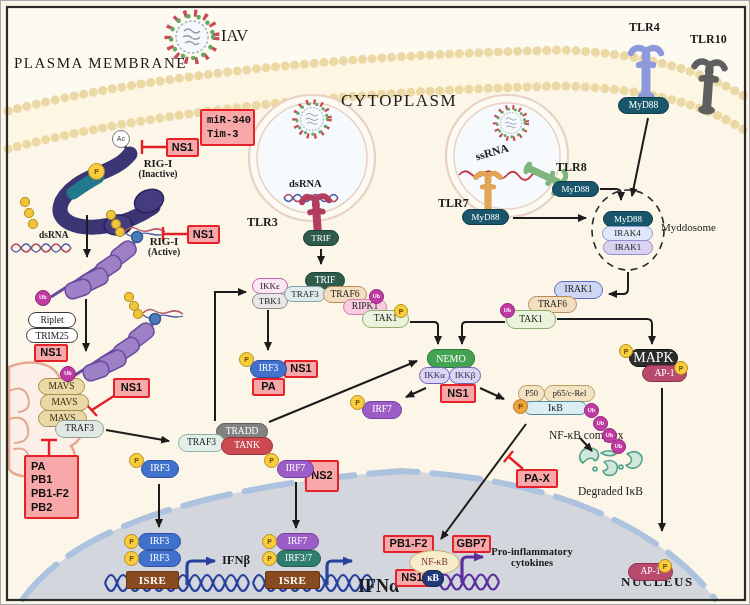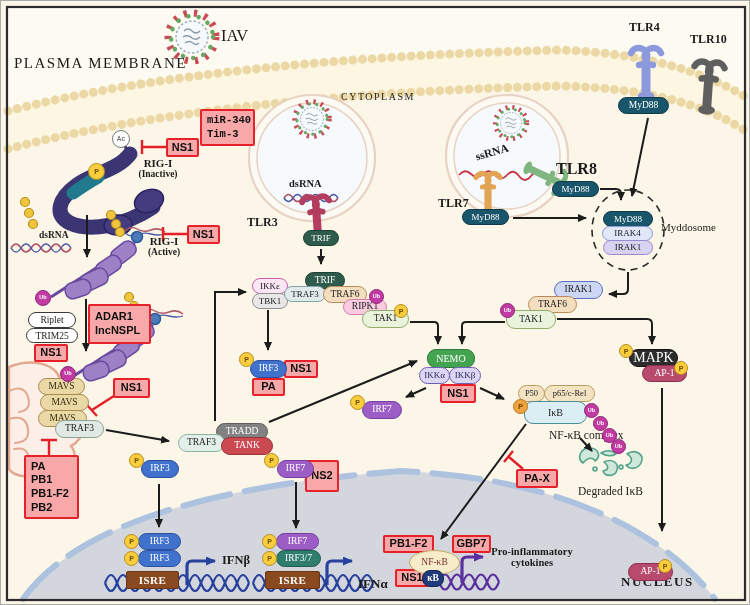--- a/index.html
+++ b/index.html
@@ -188,62 +188,58 @@
     <path d="M186,233 L162,233 M162,226 L162,240"></path>
     <path d="M116,393 L91,409 M85,403 L96,415"></path>
     <path d="M48,454 L48,440 M40,439 L56,439"></path>
     <path d="M522,468 L508,456 M503,461 L512,450"></path>
   </g>
 
   <rect x="6" y="6" width="738" height="593" fill="none" stroke="#2b2b2b" stroke-width="2.2"></rect>
 </svg>
 
 <div class="lbl" style="left:13px;top:55px;font-size:15px;letter-spacing:1.5px;">PLASMA MEMBRANE</div>
-<div class="lbl" style="left:340px;top:91px;font-size:10px;letter-spacing:1.5px;">CYTOPLASM</div>
+<div class="lbl" style="left:340px;top:91px;font-size:17px;letter-spacing:1.5px;">CYTOPLASM</div>
 <div class="lbl" style="left:620px;top:574px;font-size:13px;letter-spacing:1.5px;font-weight:bold;">NUCLEUS</div>
 <div class="lbl" style="left:220px;top:26px;font-size:16.5px;">IAV</div>
 <div class="lbl" style="left:660px;top:221px;font-size:11px;">Myddosome</div>
 <div class="lbl" style="left:548px;top:428px;font-size:11.5px;">NF-κB complex</div>
 <div class="lbl" style="left:577px;top:484px;font-size:11.5px;">Degraded IκB</div>
 
 <div class="lbl b" style="left:38px;top:230px;font-size:9.5px;">dsRNA</div>
 <div class="lbl b" style="left:288px;top:177px;font-size:10.5px;">dsRNA</div>
 <div class="lbl b" style="left:474px;top:145px;font-size:11.5px;transform:rotate(-16deg);">ssRNA</div>
 <div class="lbl b" style="left:246px;top:215px;font-size:12px;">TLR3</div>
 <div class="lbl b" style="left:437px;top:196px;font-size:12px;">TLR7</div>
-<div class="lbl b" style="left:555px;top:160px;font-size:16px;">TLR8</div>
+<div class="lbl b" style="left:555px;top:160px;font-size:12px;">TLR8</div>
 <div class="lbl b" style="left:628px;top:20px;font-size:12px;">TLR4</div>
 <div class="lbl b" style="left:689px;top:32px;font-size:12px;">TLR10</div>
 
 <div class="lbl b twolines" style="left:128px;top:157px;width:58px;font-size:11px;">
   <span>RIG-I</span>
       <span style="font-size:9.5px;">(Inactive)</span>
 </div>
 <div class="lbl b twolines" style="left:134px;top:235px;width:58px;font-size:11px;">
   <span>RIG-I</span>
       <span style="font-size:9.5px;">(Active)</span>
 </div>
 
 <div class="lbl b" style="left:221px;top:553px;font-size:12.5px;">IFNβ</div>
-<div class="lbl b" style="left:357px;top:576px;font-size:13px;">IFNα</div>
+<div class="lbl b" style="left:357px;top:576px;font-size:18px;">IFNα</div>
 <div class="lbl b twolines" style="left:483px;top:545px;width:96px;font-size:10.5px;">
   <span>Pro-inflammatory</span>
       <span>cytokines</span>
 </div>
 
 <div class="rb" style="left:165px;top:137px;width:33px;height:19px;">NS1</div>
 <div class="rb multi" style="left:199px;top:108px;width:55px;height:37px;font-family:Liberation Mono, monospace;">
   <span>miR-340</span>
       <span>Tim-3</span>
 </div>
 <div class="rb" style="left:186px;top:224px;width:33px;height:19px;">NS1</div>
-<div class="rb multi" style="left:87px;top:303px;width:63px;height:40px;font-size:11px;">
-  <span>ADAR1</span>
-      <span>lncNSPL</span>
-</div>
 <div class="rb" style="left:33px;top:343px;width:34px;height:18px;">NS1</div>
 <div class="rb" style="left:112px;top:377px;width:37px;height:20px;">NS1</div>
 <div class="rb multi" style="left:23px;top:454px;width:55px;height:64px;font-size:11px;">
   <span>PA</span>
       <span>PB1</span>
   <span>PB1-F2</span>
       <span>PB2</span>
 </div>
 <div class="rb" style="left:283px;top:359px;width:34px;height:18px;">NS1</div>
 <div class="rb" style="left:251px;top:377px;width:33px;height:18px;">PA</div>
@@ -291,21 +287,21 @@
 <div class="pill" style="left:140px;top:459px;width:38px;height:18px;background:#4071cc;border-color:#2c4fa0;color:#fff;">IRF3</div>
 <div class="pill" style="left:276px;top:459px;width:37px;height:18px;background:#9c5ec6;border-color:#7440a0;color:#fff;">IRF7</div>
 <div class="pill" style="left:361px;top:400px;width:40px;height:18px;background:#9c5ec6;border-color:#7440a0;color:#fff;">IRF7</div>
 
 <div class="pill" style="left:426px;top:348px;width:48px;height:19px;background:#43a351;border-color:#2c7a38;color:#fff;font-size:10px;">NEMO</div>
 <div class="pill" style="left:418px;top:366px;width:31px;height:17px;background:#dcd6f4;border-color:#6f5fb5;color:#2a2a55;font-size:9px;">IKKα</div>
 <div class="pill" style="left:448px;top:366px;width:32px;height:17px;background:#dcd6f4;border-color:#6f5fb5;color:#2a2a55;font-size:9px;">IKKβ</div>
 
 <div class="pill" style="left:517px;top:384px;width:27px;height:17px;background:#f3e3c3;border-color:#bb9c5e;font-size:8.5px;">P50</div>
 <div class="pill" style="left:543px;top:384px;width:51px;height:17px;background:#f3e3c3;border-color:#bb9c5e;font-size:8.5px;">p65/c-Rel</div>
-<div class="pill" style="left:523px;top:400px;width:63px;height:23px;background:#daeef3;border-color:#4f8d9d;font-size:10px;">IκB</div>
+<div class="pill" style="left:523px;top:400px;width:63px;height:14px;background:#daeef3;border-color:#4f8d9d;font-size:10px;">IκB</div>
 
 <div class="pill" style="left:628px;top:348px;width:49px;height:18px;background:#2c2c2c;border-color:#111;color:#fff;font-size:14px;">MAPK</div>
 <div class="pill" style="left:641px;top:364px;width:45px;height:17px;background:#b84a6d;border-color:#8f2f4f;color:#fff;">AP-1</div>
 <div class="pill" style="left:627px;top:562px;width:45px;height:18px;background:#b84a6d;border-color:#8f2f4f;color:#fff;">AP-1</div>
 
 <div class="pill" style="left:137px;top:532px;width:43px;height:17px;background:#4071cc;border-color:#2c4fa0;color:#fff;">IRF3</div>
 <div class="pill" style="left:137px;top:549px;width:43px;height:17px;background:#4071cc;border-color:#2c4fa0;color:#fff;">IRF3</div>
 <div class="pill" style="left:125px;top:570px;width:53px;height:18px;background:#8a4a20;border-color:#6a3512;color:#fff;border-radius:2px;font-weight:bold;font-size:11px;letter-spacing:0.5px;">ISRE</div>
 
 <div class="pill" style="left:275px;top:532px;width:43px;height:17px;background:#9c5ec6;border-color:#7440a0;color:#fff;">IRF7</div>

